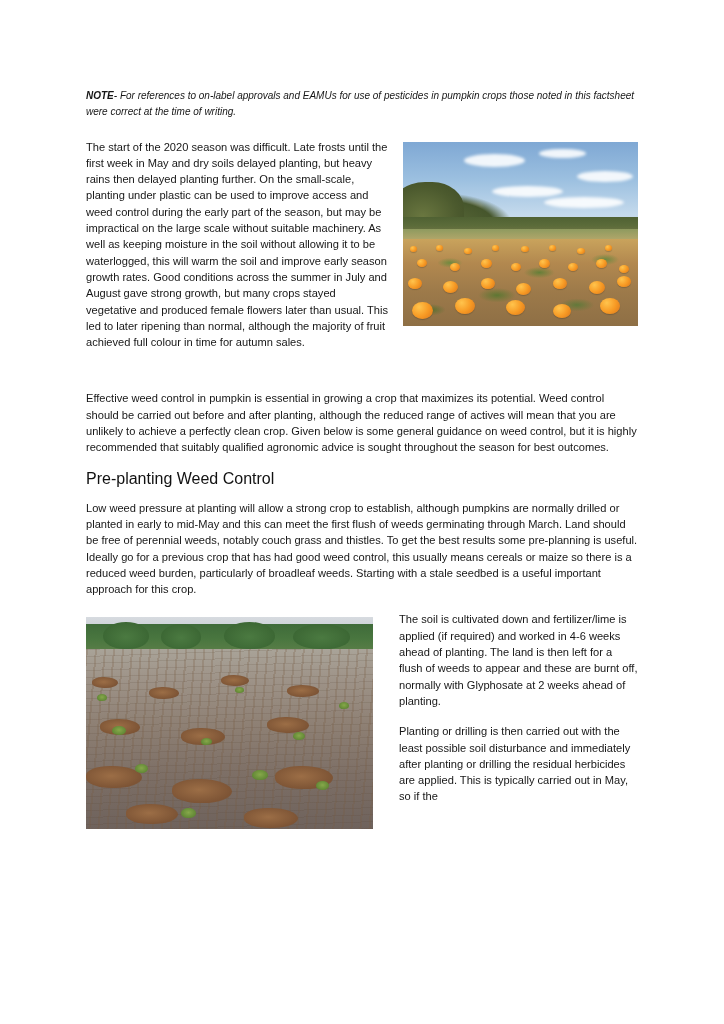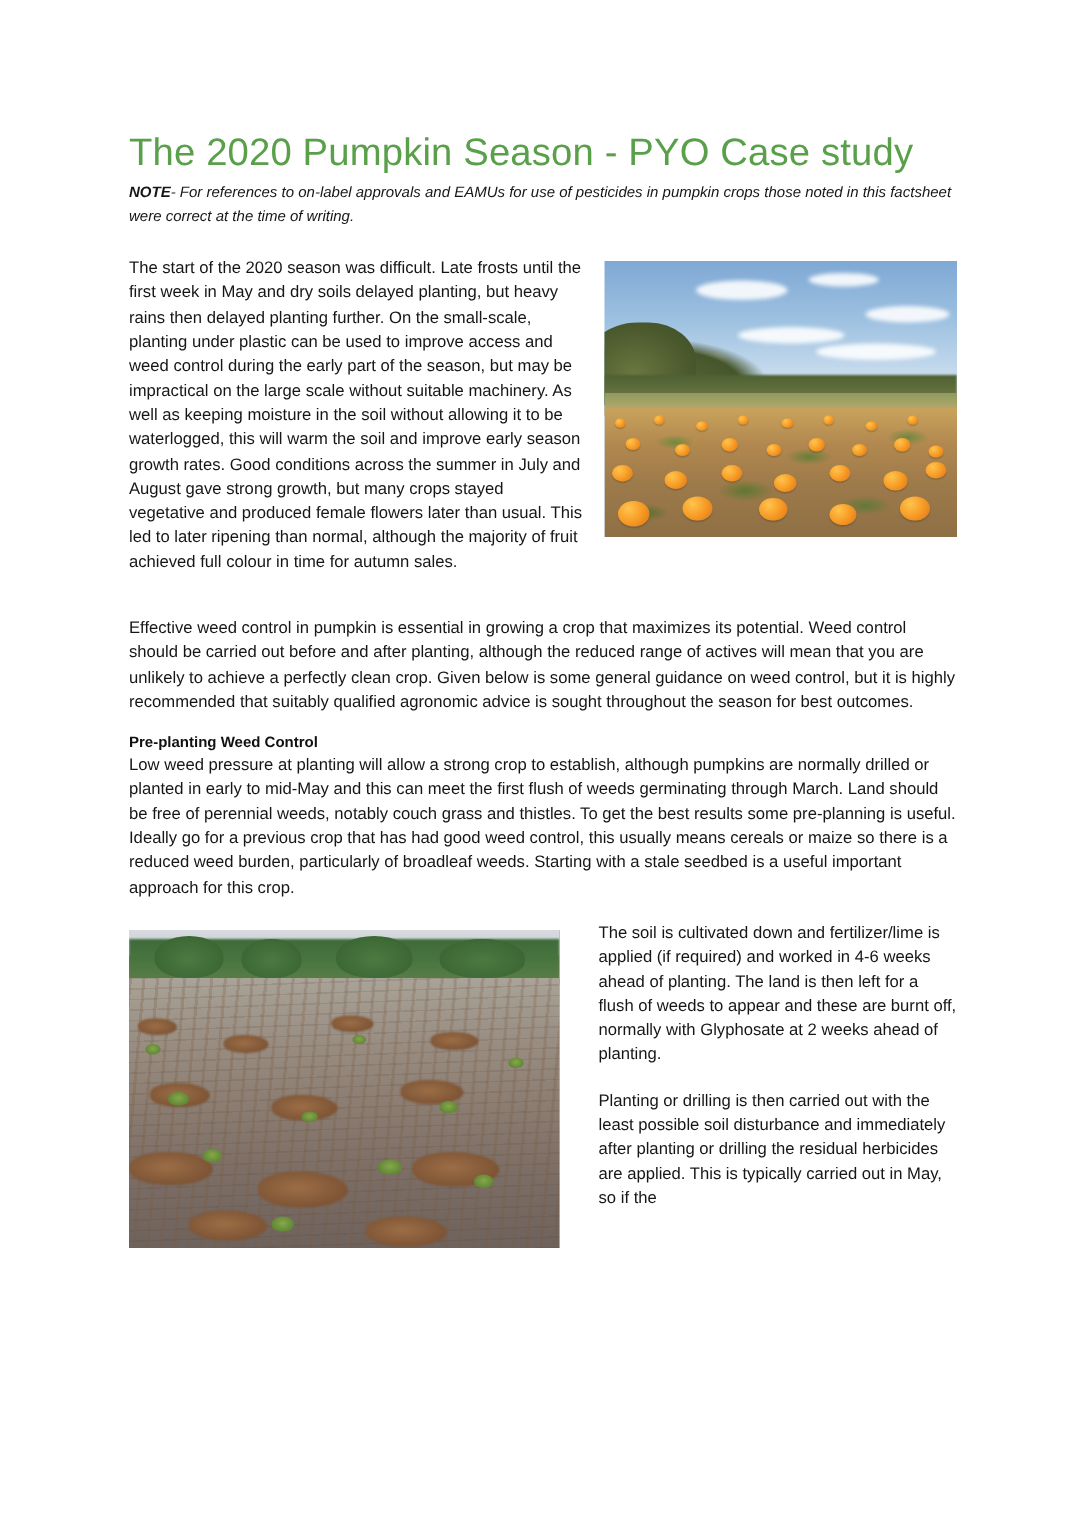--- a/index.html
+++ b/index.html
@@ -46,31 +46,31 @@
     margin: 0 0 26px 0;
   }
   .section-head {
     font-size: 11.2px;
     font-weight: bold;
     color: #111111;
     margin: 0 0 14px 0;
     letter-spacing: 0.1px;
   }
   .sub-head {
-    font-size: 10px;
-    font-weight: bold;
+    font-size: 16px;
+    font-weight: normal;
     color: #111111;
     margin: 0 0 1px 0;
   }
 
   
   p.body {
     font-size: 11.1px;
     line-height: 16.3px;
-    margin: 0 0 14px 0;
+    margin: 12px 0 14px 0;
     text-align: left;
     color: #161616;
   }
   p.note {
     font-size: 10px;
     line-height: 16.3px;
     font-style: italic;
     margin: 0 0 18px 0;
     color: #161616;
   }
@@ -204,21 +204,20 @@
     background: radial-gradient(ellipse at 50% 45%, #86a84a 0%, #5f8534 75%, rgba(95,133,52,0) 100%);
     filter: blur(0.4px);
   }
 </style>
 </head>
 <body>
 
 <div class="page">
   <div class="content">
 
-    <h1 class="doc-title">The 2020 Pumpkin Season - PYO Case study</h1>
 
 
     <div class="note-block">
       <p class="note"><b>NOTE</b><span>- For references to on-label approvals and EAMUs for use of pesticides in pumpkin crops those noted in this factsheet were correct at the time of writing.</span></p>
     </div>
 
     <div class="clearfix">
 
       <div class="figure-right">
         <div class="pf-sky"></div>

